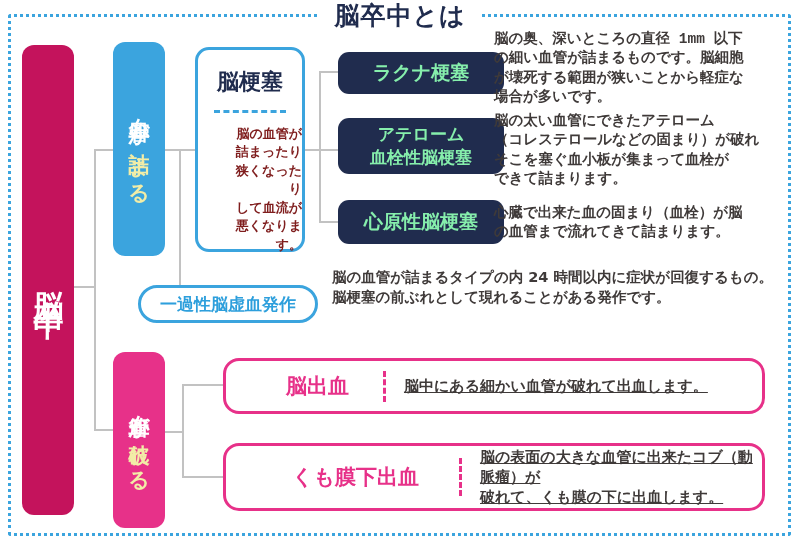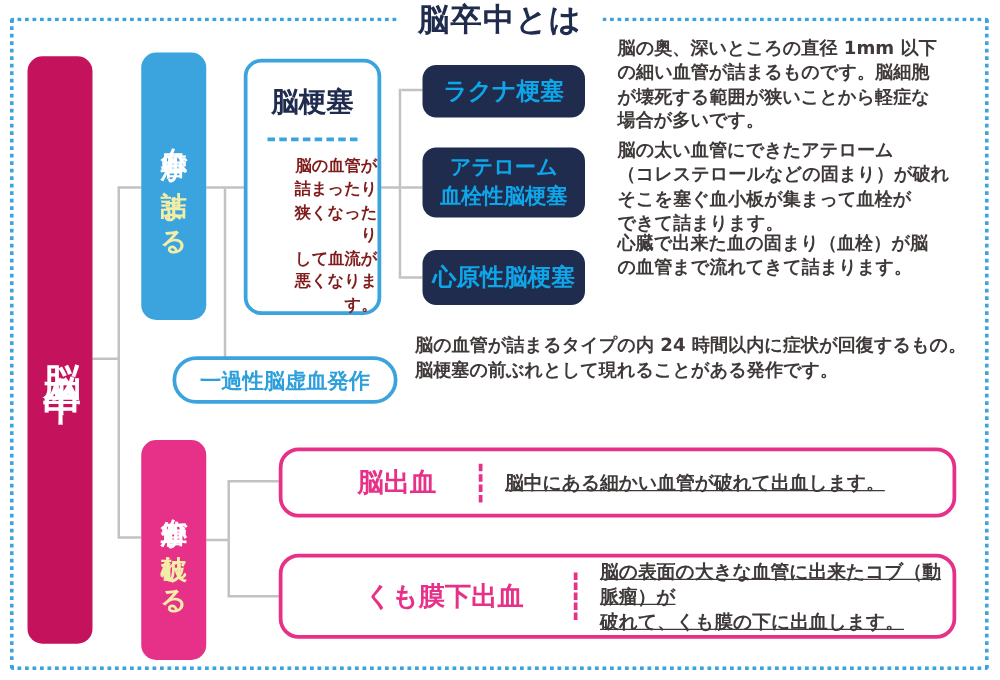--- a/index.html
+++ b/index.html
@@ -23,29 +23,29 @@
             font-size:21px;letter-spacing:4px;}
   .bar-burst{left:113px;top:352px;width:52px;height:176px;background:var(--pink);
              font-size:21px;letter-spacing:2px;}
   .tail{color:var(--yellow);}
   .box-infarction{position:absolute;left:195px;top:47px;width:110px;height:205px;background:var(--white);
                   border:3px solid var(--blue);border-radius:14px;box-sizing:border-box;z-index:2;}
   .box-infarction .t{margin-top:17px;text-align:center;color:var(--navy);font-size:22px;font-weight:bold;}
   .box-infarction .divider{width:72px;margin:13px auto 12px auto;border-top:3px dashed var(--blue);}
   .box-infarction .b{text-align:right;font-size:13px;font-weight:bold;color:#7f1d1d;
                      line-height:1.42;white-space:pre-line;padding-left:36px;}
-  .type-box{position:absolute;left:338px;width:130px;background:var(--navy);color:#0ea5e9;border-radius:11px;
+  .type-box{position:absolute;left:338px;width:166px;background:var(--navy);color:#86efac;border-radius:11px;
             display:flex;align-items:center;justify-content:center;font-weight:bold;text-align:center;
             white-space:pre-line;z-index:2;}
   .tb1{top:52px;height:42px;font-size:19px;}
   .tb2{top:118px;height:56px;font-size:17px;line-height:1.35;}
   .tb3{top:200px;height:44px;font-size:19px;}
   .type-desc{position:absolute;left:494px;width:300px;font-size:14.5px;font-weight:bold;
-             color:var(--text_dark);line-height:1.33;white-space:pre-line;z-index:2;}
-  .td1{top:30px;} .td2{top:112px;} .td3{top:186px;}
+             color:var(--text_dark);line-height:1.33;white-space:pre-line;z-index:2;font-family:Liberation Mono, monospace;}
+  .td1{top:30px;} .td2{top:112px;} .td3{top:204px;}
   .tia-pill{position:absolute;left:138px;top:285px;width:180px;height:38px;background:var(--white);
             border:3px solid var(--blue);border-radius:22px;box-sizing:border-box;color:#2D9FDC;
             font-size:17px;font-weight:bold;display:flex;align-items:center;justify-content:center;z-index:2;}
   .tia-desc{position:absolute;left:332px;top:267px;width:462px;font-size:14.5px;font-weight:bold;
             color:var(--text_dark);line-height:1.38;white-space:pre-line;z-index:2;}
   .hem-box{position:absolute;left:223px;width:542px;background:var(--white);border:3px solid var(--pink);
            border-radius:16px;box-sizing:border-box;display:flex;align-items:center;z-index:2;}
   .hb1{top:358px;height:56px;} .hb2{top:443px;height:68px;}
   .hem-title{color:var(--pink);font-weight:bold;font-size:21px;text-align:center;flex-shrink:0;margin-left:26px;}
   .hb1 .hem-title{width:131px;} .hb2 .hem-title{width:207px;font-family:Liberation Serif, serif;}

